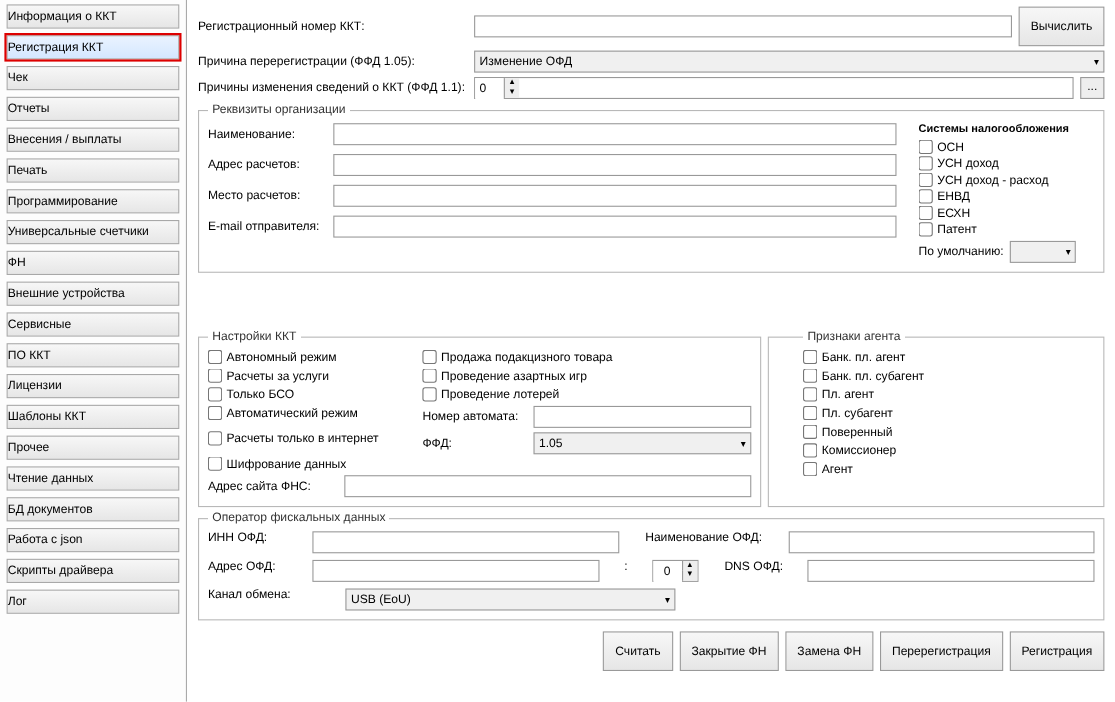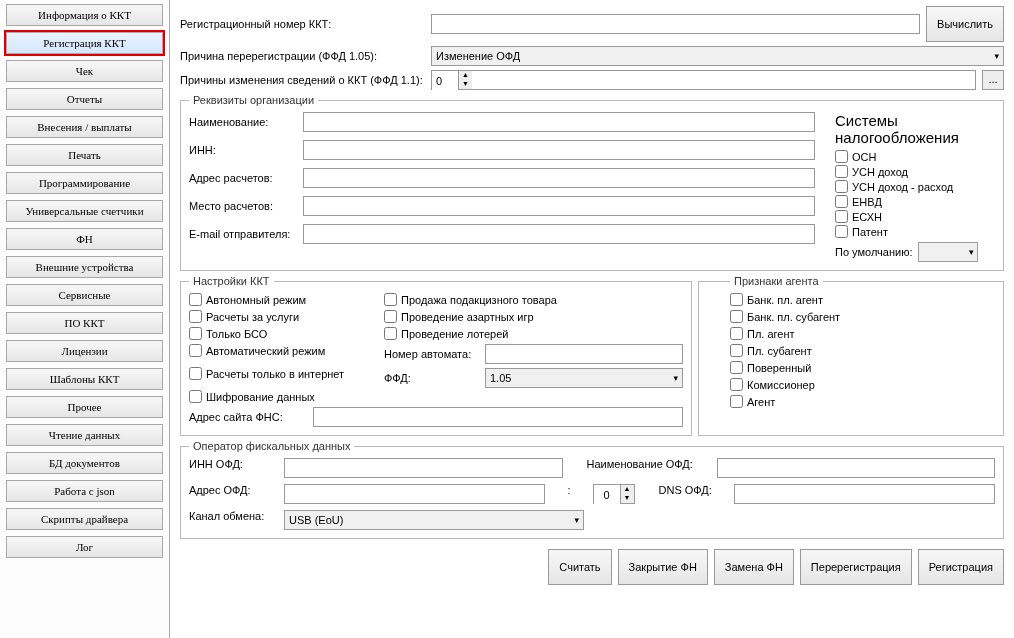--- a/index.html
+++ b/index.html
@@ -1,37 +1,37 @@
 <!DOCTYPE html>
 <html><head>
 <meta charset="utf-8">
 <style>
   * { box-sizing: border-box; font-family: Tahoma, Arial, sans-serif; font-size: 11px; }
   body { margin: 0; padding: 0; background: #fff; width: 1014px; height: 638px; overflow: hidden; }
   .root { display: flex; width: 1014px; height: 638px; }
   .sidebar { width: 170px; border-right: 1px solid #aaa; padding: 4px 6px; display: flex; flex-direction: column; gap: 6px; background:#fdfdfd;}
-  .nav-btn { height: 22px; background: linear-gradient(#f7f7f7,#e6e6e6); border: 1px solid #a8a8a8; text-align: center; line-height: 20px; cursor: pointer; font-family: Liberation Serif, serif; }
+  .nav-btn { height: 22px; background: linear-gradient(#f7f7f7,#e6e6e6); border: 1px solid #a8a8a8; text-align: left; line-height: 20px; cursor: pointer; }
   .nav-btn.active { outline: 2px solid #d00; outline-offset: 0; background: linear-gradient(#eaf3ff,#d4e7ff); }
   .main { flex: 1; padding: 6px 10px 6px 10px; display: flex; flex-direction: column; gap: 4px; }
   .row { display: flex; align-items: center; gap: 6px; }
   .label { white-space: nowrap; }
   input[type=text] { border: 1px solid #999; height: 20px; padding: 0 4px; background:#fff;}
   button.btn { height: 36px; background: linear-gradient(#f7f7f7,#e6e6e6); border: 1px solid #999; padding: 0 10px; cursor:pointer;}
   fieldset { border: 1px solid #b8b8b8; margin: 0; padding: 6px 8px 8px 8px; }
   legend { padding: 0 4px; color: #333; }
   .org-grid { display:flex; gap:20px; }
   .org-left { flex:1; display:flex; flex-direction:column; gap:8px; }
   .org-row { display:flex; align-items:center; gap:6px;}
   .org-row .label{ width:108px;}
   .org-row input{ flex:1;}
   .tax-box { width:160px; border:0; display:flex; flex-direction:column; gap:2px;}
-  .tax-title{font-size:15px; margin-bottom:2px;}
+  .tax-title{font-size:10px; margin-bottom:2px;font-weight:bold;}
   .chk { display:flex; align-items:center; gap:4px; }
   .chk input{margin:0;}
-  .settings-row{display:flex; gap:6px;}
+  .settings-row{display:flex; gap:6px;margin-top:48px;}
   .kkt-settings{flex:1;}
   .kkt-cols{display:flex; gap:30px;}
   .kkt-col{display:flex; flex-direction:column; gap:4px;}
   .agent-box{width:306px;padding-left:31px;}
   .ofd-grid{display:flex; flex-direction:column; gap:6px;}
   .ofd-row{display:flex; align-items:flex-start; gap:20px;}
   .ofd-row .label{width:75px;}
   .spin{display:inline-flex; border:1px solid #999; height:20px;}
   .spin input{border:0; width:26px; text-align:center;}
   .spin .arrows{display:flex; flex-direction:column; width:14px;}
@@ -97,24 +97,20 @@
 
     <fieldset>
       <legend>Реквизиты организации</legend>
       <div class="org-grid">
         <div class="org-left">
           <div class="org-row">
               <span class="label">Наименование:</span>
               <input type="text" value="" style="">
             </div>
           <div class="org-row">
-              <span class="label">ИНН:</span>
-              <input type="text" value="" style="">
-            </div>
-          <div class="org-row">
               <span class="label">Адрес расчетов:</span>
               <input type="text" value="" style="">
             </div>
           <div class="org-row">
               <span class="label">Место расчетов:</span>
               <input type="text" value="" style="">
             </div>
           <div class="org-row">
               <span class="label">E-mail отправителя:</span>
               <input type="text" value="" style="">
@@ -270,21 +266,21 @@
               <span class="arrows">
                 <span>▲</span>
                 <span>▼</span>
               </span>
             </div>
           <span class="label" style="width:55px; margin-left:4px;">DNS ОФД:</span>
           <input type="text" style="flex: 1 1 0%;" value="">
         </div>
         <div class="ofd-row">
           <span class="label">Канал обмена:</span>
-          <div class="full-combo" style="max-width:300px;">
+          <div class="full-combo" style="max-width:300px;margin-left:30px;">
               <span>USB (EoU)</span>
             </div>
         </div>
       </div>
     </fieldset>
 
     <div class="bottom-btns">
       <button class="btn">Считать</button>
       <button class="btn">Закрытие ФН</button>
       <button class="btn">Замена ФН</button>

